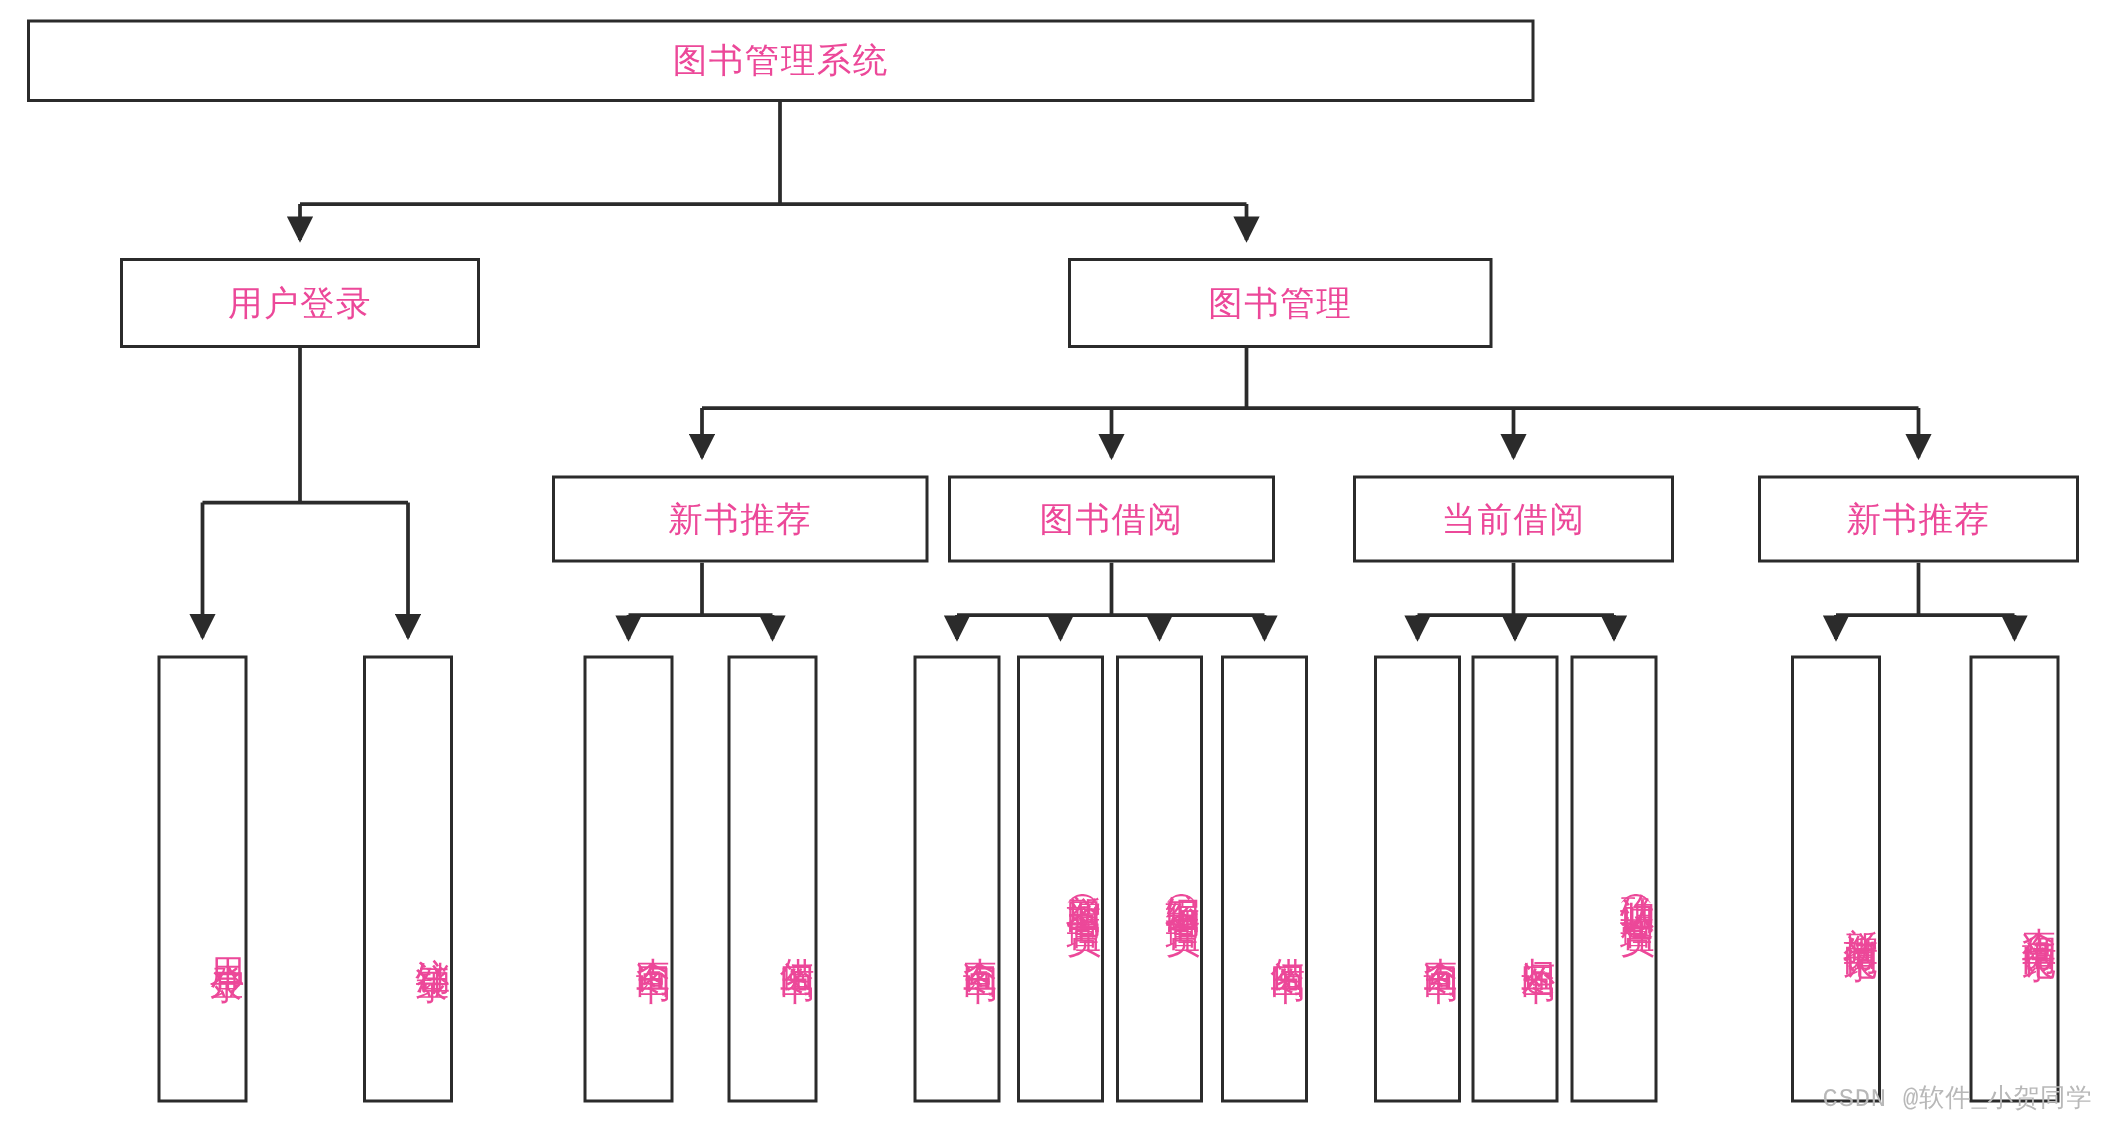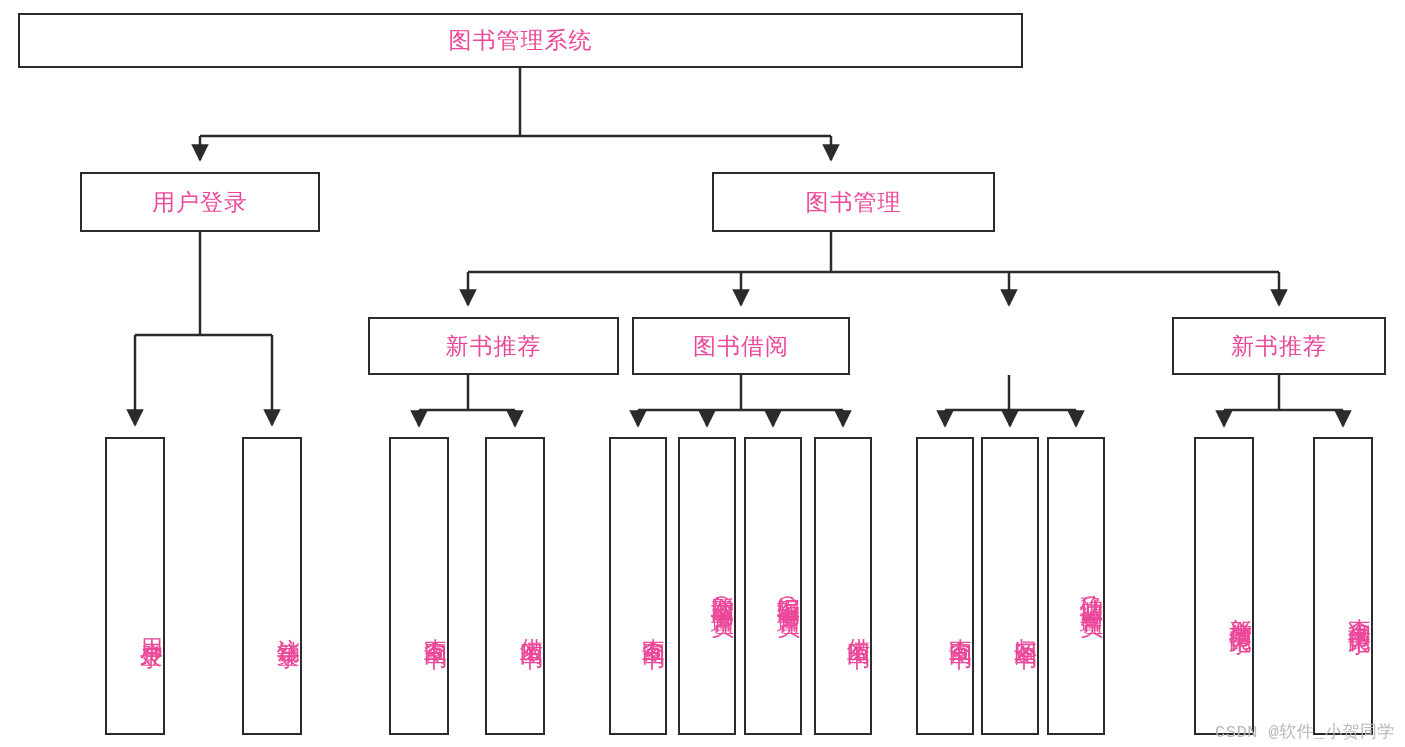--- a/index.html
+++ b/index.html
@@ -132,20 +132,23 @@
   <div class="node horiz" style="left:712px; top:172px; width:283px; height:60px;">
     <span class="lbl">图书管理</span>
   </div>
 
   <div class="node horiz" style="left:368px; top:317px; width:251px; height:58px;">
     <span class="lbl">新书推荐</span>
   </div>
   <div class="node horiz" style="left:632px; top:317px; width:218px; height:58px;">
     <span class="lbl">图书借阅</span>
   </div>
+  <div class="node horiz" style="left:902px; top:317px; width:214px; height:58px;">
+    <span class="lbl">当前借阅</span>
+  </div>
   <div class="node horiz" style="left:1172px; top:317px; width:214px; height:58px;">
     <span class="lbl">新书推荐</span>
   </div>
 
   <div class="node vert" style="left:105px; top:437px; width:60px; height:298px; padding-top:80px;">
     <span class="lbl">用户登录</span>
   </div>
   <div class="node vert" style="left:242px; top:437px; width:60px; height:298px; padding-top:80px;">
     <span class="lbl">注销登录</span>
   </div>

